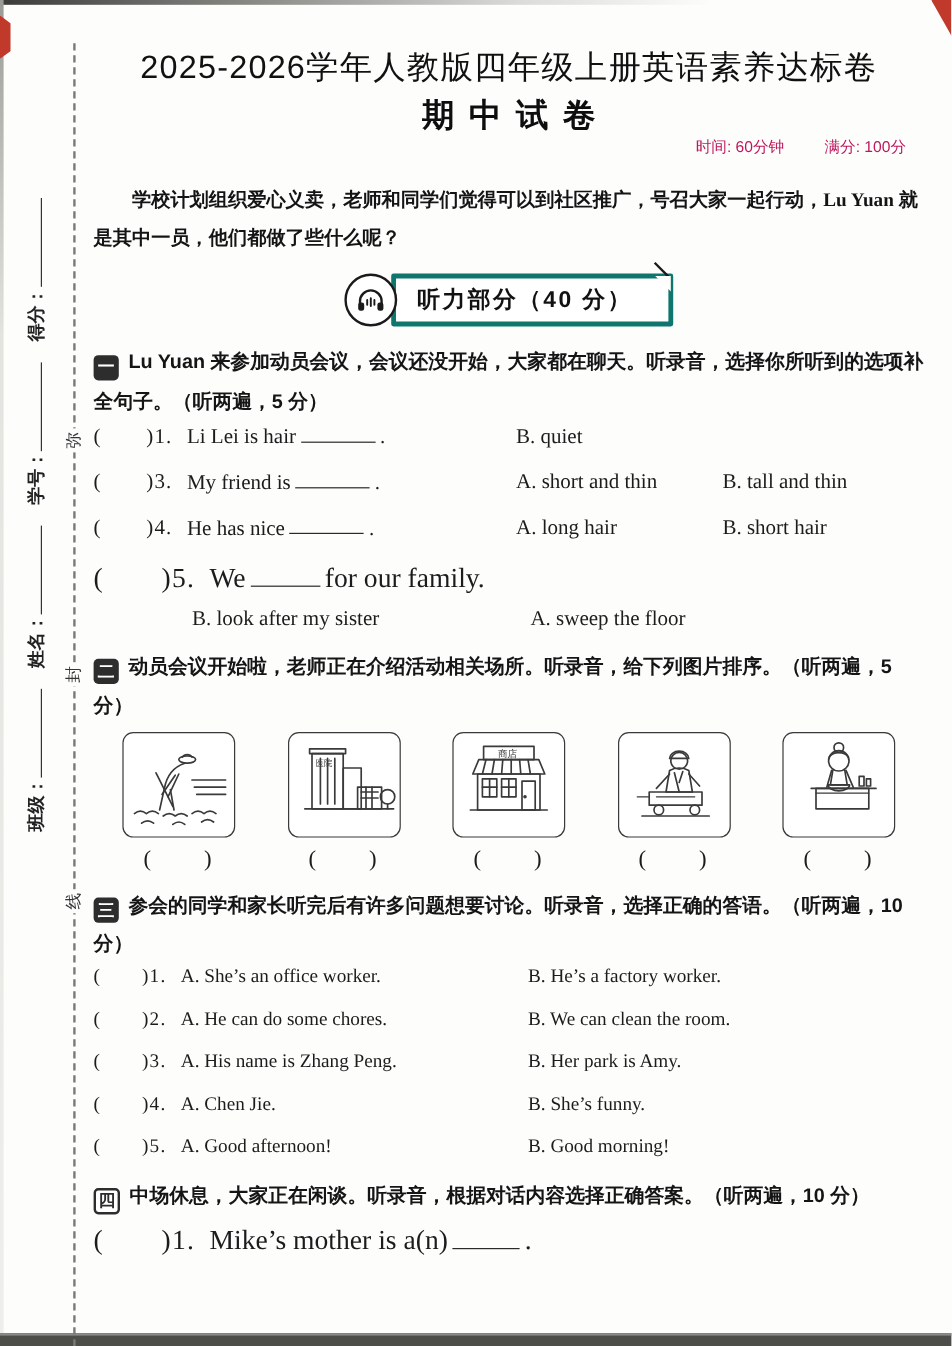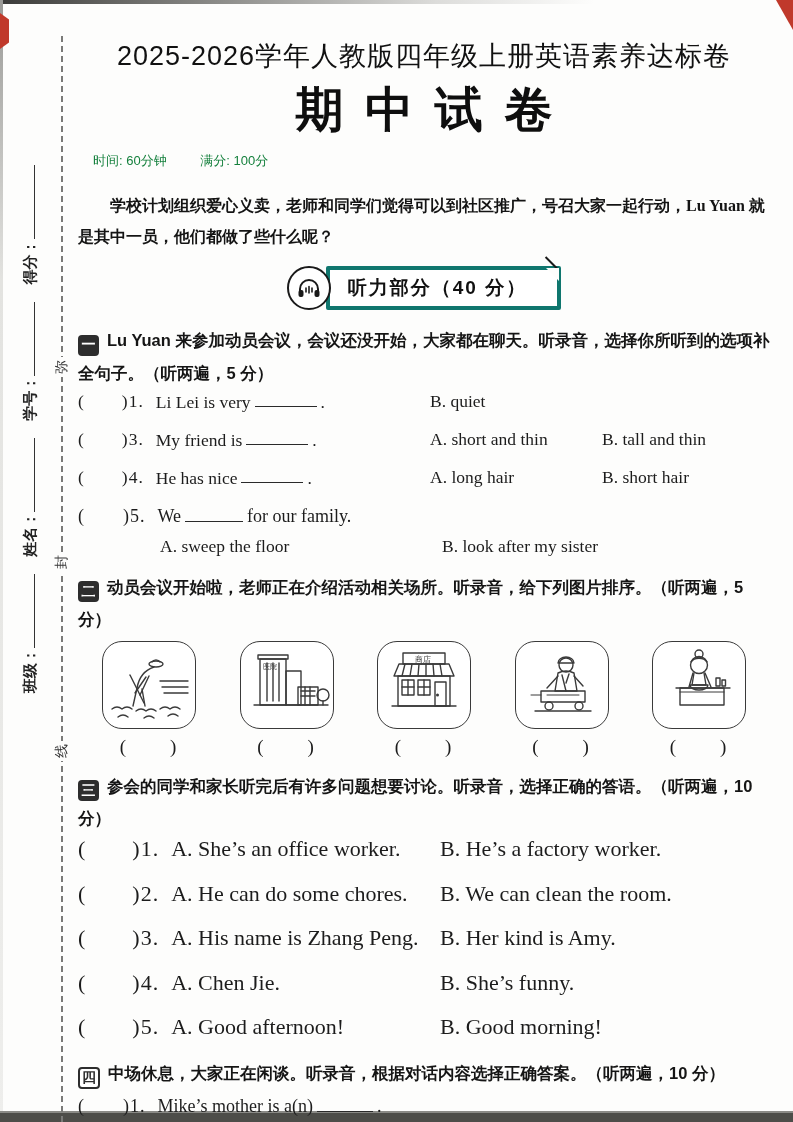--- a/index.html
+++ b/index.html
@@ -26,23 +26,23 @@
     transform:rotate(-90deg);}
   .margin-fields{position:absolute;left:-243px;top:409px;width:546px;height:22px;
     transform:rotate(-90deg);white-space:nowrap;
     font-family:"Liberation Sans",sans-serif;font-weight:bold;font-size:15px;color:#222;}
   .mline{display:inline-block;width:74px;height:1em;border-bottom:1.5px solid #333;margin-right:13px;}
   
   .main{position:absolute;left:78px;top:0;width:692px;}
   .course-line{margin-top:38px;text-align:center;font-family:"Liberation Sans",sans-serif;
     font-weight:normal;font-size:27px;letter-spacing:1px;color:#111;}
   .exam-title{margin-top:4px;text-align:center;font-family:"Liberation Sans",sans-serif;
-    font-weight:bold;font-size:48px;letter-spacing:0.45em;text-indent:0.45em;color:#0e0e0e;}
-  .time-line{margin-top:10px;text-align:left;font-family:"Liberation Sans",sans-serif;
-    font-size:13px;color:#15803d;}
+    font-weight:bold;font-size:27px;letter-spacing:0.45em;text-indent:0.45em;color:#0e0e0e;}
+  .time-line{margin-top:0;text-align:right;font-family:"Liberation Sans",sans-serif;
+    font-size:13px;color:#be185d;}
   .time-line span{margin:0 15px;}
   .intro{margin-top:20px;font-size:16px;line-height:1.95;text-indent:2em;
     font-weight:600;color:#141414;}
   
   .banner{margin:14px auto 12px;display:flex;align-items:center;width:fit-content;position:relative;}
   .banner-circle{width:40px;height:40px;border:2.5px solid #1a1a1a;border-radius:50%;
     background:#fff;display:flex;align-items:center;justify-content:center;z-index:2;margin-right:-5px;}
   .banner-box{border:4px solid #0f766e;border-radius:2px;background:#fff;position:relative;
     padding:5px 30px 5px 18px;font-family:"Liberation Sans",sans-serif;
     font-weight:bold;font-size:19px;letter-spacing:2px;color:#111;}
@@ -54,31 +54,31 @@
   .sec{margin-top:14px;font-family:"Liberation Sans",sans-serif;font-weight:bold;
     font-size:16.5px;line-height:1.95;color:#151515;}
   .sec-marker{display:inline-flex;align-items:center;justify-content:center;
     width:21px;height:21px;background:#2d2d2d;border-radius:4px;color:#fff;
     font-size:14px;margin-right:8px;vertical-align:-3px;}
   .sec-marker.outline{background:#fff;border:2px solid #2d2d2d;color:#2d2d2d;width:18px;height:18px;}
   
   .q1row{display:grid;grid-template-columns:352px 172px auto;align-items:baseline;
     margin-bottom:13.5px;font-size:17.5px;}
   .q3row{display:grid;grid-template-columns:362px auto;align-items:baseline;
-    margin-bottom:14.5px;font-size:22px;}
+    margin-bottom:14.5px;font-size:16px;}
   .bracket-num{margin-right:12px;letter-spacing:1px;}
   .blank{display:inline-block;width:62px;height:1em;border-bottom:1.2px solid #2a2a2a;
     margin:0 4px;vertical-align:baseline;}
   .subopts{display:grid;grid-template-columns:282px auto;padding-left:82px;
     margin:2px 0 14px;font-size:17.5px;}
-  .qline{margin:4px 0 8px;font-size:18px;}
+  .qline{margin:4px 0 8px;font-size:23px;}
   
   .pics{display:flex;justify-content:space-between;padding:4px 24px 0;margin-top:2px;}
   .pic-item{width:94px;text-align:center;}
-  .pic-box{width:92px;height:86px;border:1.6px solid #3a3a3a;border-radius:20px;
+  .pic-box{width:92px;height:86px;border:1.6px solid #3a3a3a;border-radius:9px;
     background:#fff;display:flex;align-items:center;justify-content:center;}
   .pic-bracket{margin-top:5px;font-size:19px;letter-spacing:2px;}
   svg.pic{stroke:#3a3a3a;stroke-width:1.4;fill:none;stroke-linecap:round;stroke-linejoin:round;}
   svg.pic text{stroke:none;fill:#3a3a3a;font-family:"Liberation Sans",sans-serif;}
 </style>
 </head>
 <body>
 
 <div class="top-edge"></div>
 <div class="left-edge"></div>
@@ -119,39 +119,39 @@
       </svg>
     </div>
     <div class="banner-box">听力部分（40 分）</div>
   </div>
 
   <div class="sec">
     <span class="sec-marker">一</span><span>Lu Yuan 来参加动员会议，会议还没开始，大家都在聊天。听录音，选择你所听到的选项补全句子。（听两遍，5 分）</span>
   </div>
 
   <div class="q1row">
-    <span><span class="bracket-num">(　　)1.</span><span>Li Lei is very</span><span class="blank"></span><span>.</span></span>
+    <span><span class="bracket-num">(　　)1.</span><span>Li Lei is hair</span><span class="blank"></span><span>.</span></span>
     <span>B. quiet</span>
   </div>
   <div class="q1row">
     <span><span class="bracket-num">(　　)3.</span><span>My friend is</span><span class="blank"></span><span>.</span></span>
     <span>A. short and thin</span>
     <span>B. tall and thin</span>
   </div>
   <div class="q1row">
     <span><span class="bracket-num">(　　)4.</span><span>He has nice</span><span class="blank"></span><span>.</span></span>
     <span>A. long hair</span>
     <span>B. short hair</span>
   </div>
   <div class="qline">
     <span class="bracket-num">(　　)5.</span><span>We</span><span class="blank" style="width:58px"></span><span>for our family.</span>
   </div>
   <div class="subopts">
+    <span>B. look after my sister</span>
     <span>A. sweep the floor</span>
-    <span>B. look after my sister</span>
   </div>
 
   <div class="sec">
     <span class="sec-marker">二</span><span>动员会议开始啦，老师正在介绍活动相关场所。听录音，给下列图片排序。（听两遍，5 分）</span>
   </div>
 
   <div class="pics">
     <div class="pic-item">
       <div class="pic-box">
         <svg class="pic" width="90" height="84" viewBox="0 0 90 84">
@@ -247,21 +247,21 @@
   <div class="q3row">
     <span><span class="bracket-num">(　　)1.</span><span>A. She’s an office worker.</span></span>
     <span>B. He’s a factory worker.</span>
   </div>
   <div class="q3row">
     <span><span class="bracket-num">(　　)2.</span><span>A. He can do some chores.</span></span>
     <span>B. We can clean the room.</span>
   </div>
   <div class="q3row">
     <span><span class="bracket-num">(　　)3.</span><span>A. His name is Zhang Peng.</span></span>
-    <span>B. Her kind is Amy.</span>
+    <span>B. Her park is Amy.</span>
   </div>
   <div class="q3row">
     <span><span class="bracket-num">(　　)4.</span><span>A. Chen Jie.</span></span>
     <span>B. She’s funny.</span>
   </div>
   <div class="q3row">
     <span><span class="bracket-num">(　　)5.</span><span>A. Good afternoon!</span></span>
     <span>B. Good morning!</span>
   </div>
 

